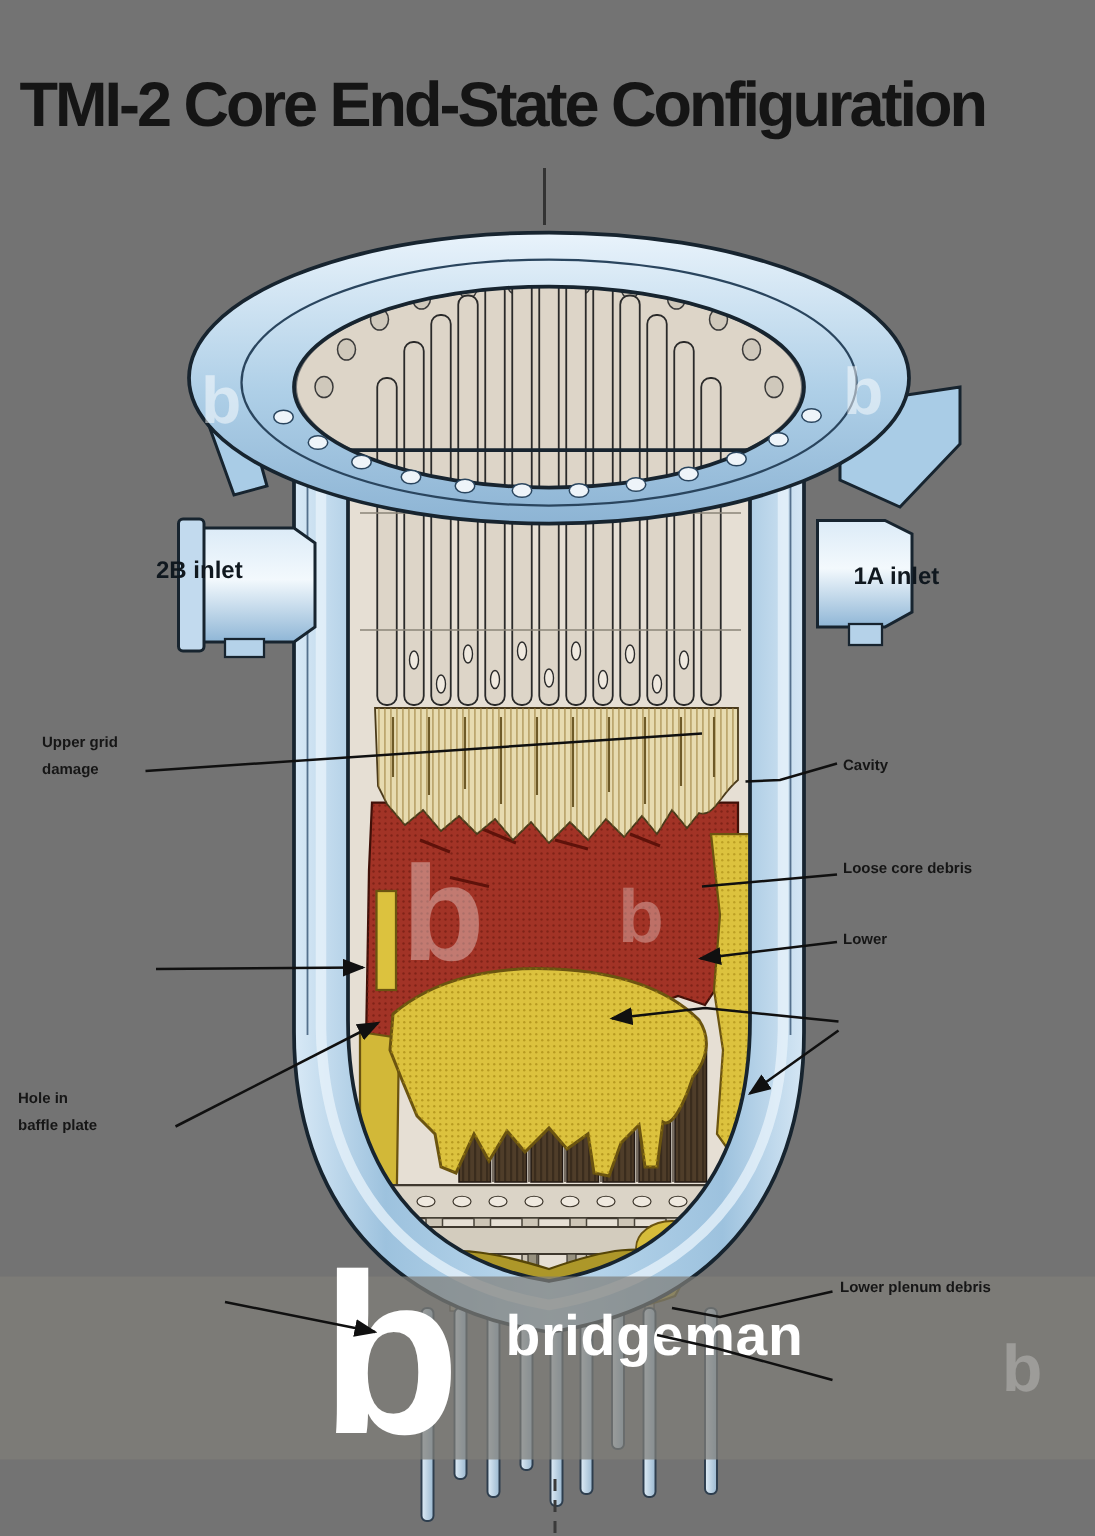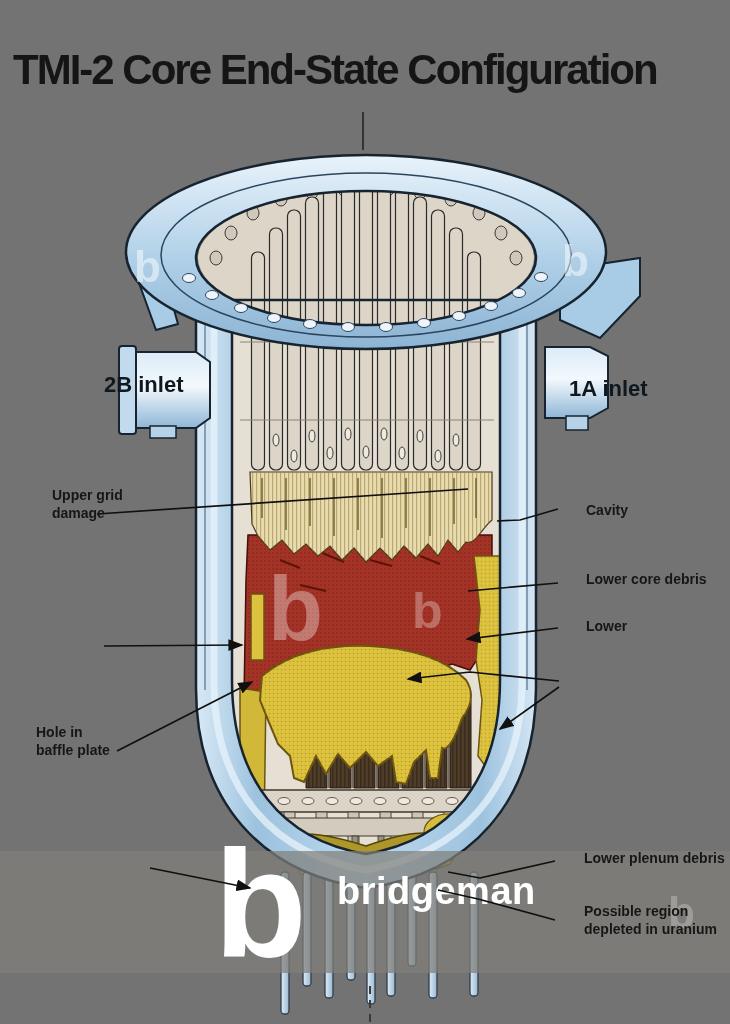--- a/index.html
+++ b/index.html
@@ -2,23 +2,23 @@
 <html><head>
 <meta charset="utf-8">
 <style>
   html,body{margin:0;padding:0;}
   .stage{position:relative;width:730px;height:1024px;background:#737373;overflow:hidden;
          font-family:"Liberation Sans",sans-serif;}
   .title{position:absolute;left:13px;top:46px;z-index:2;font-size:42px;font-weight:bold;
          letter-spacing:-2px;color:#151515;white-space:nowrap;}
   svg.diagram{position:absolute;left:0;top:0;z-index:1;}
   svg.leaders{position:absolute;left:0;top:0;z-index:5;pointer-events:none;}
-  .label{position:absolute;z-index:6;font-size:14px;font-weight:bold;color:#161616;
-         line-height:17.5px;white-space:pre-line;margin-left:24px;}
-  .nozzle-label{position:absolute;z-index:6;font-size:22px;font-weight:bold;color:#10181f;
+  .label{position:absolute;z-index:6;font-size:10px;font-weight:bold;color:#161616;
+         line-height:17.5px;white-space:pre-line;}
+  .nozzle-label{position:absolute;z-index:6;font-size:16px;font-weight:bold;color:#10181f;
          white-space:nowrap;}
   .wm-band{position:absolute;left:0;top:851px;width:730px;height:122px;z-index:4;
            background:rgba(128,126,120,0.72);}
   .wm-b{position:absolute;left:214px;top:-24px;font-size:152px;font-weight:bold;color:#ffffff;
         line-height:1;}
   .wm-b-faint{position:absolute;left:668px;top:40px;font-size:44px;font-weight:bold;
         color:rgba(255,255,255,0.25);line-height:1;}
   .wm-text{position:absolute;left:337px;top:22px;color:#ffffff;font-weight:bold;
            font-size:38px;line-height:37px;letter-spacing:0.5px;}
 </style>
@@ -301,22 +301,20 @@
       <path d="M555,920 L478,899 L438,890"></path>
     </g>
   </svg>
 
   <div class="label" style="left:28px;top:487px">Upper grid
 damage</div>
   <div class="label" style="left:12px;top:724px">Hole in
 baffle plate</div>
 
   <div class="label" style="left:562px;top:502px">Cavity</div>
-  <div class="label" style="left:562px;top:571px">Lower core debris</div>
+  <div class="label" style="left:562px;top:571px">Loose core debris</div>
   <div class="label" style="left:562px;top:618px">Lower</div>
   <div class="label" style="left:560px;top:850px">Lower plenum debris</div>
-  <div class="label" style="left:560px;top:903px">Possible region
-depleted in uranium</div>
 
   <div class="nozzle-label" style="left:104px;top:372px">2B inlet</div>
   <div class="nozzle-label" style="left:569px;top:376px">1A inlet</div>
 
 </div>
 
 </body></html>

